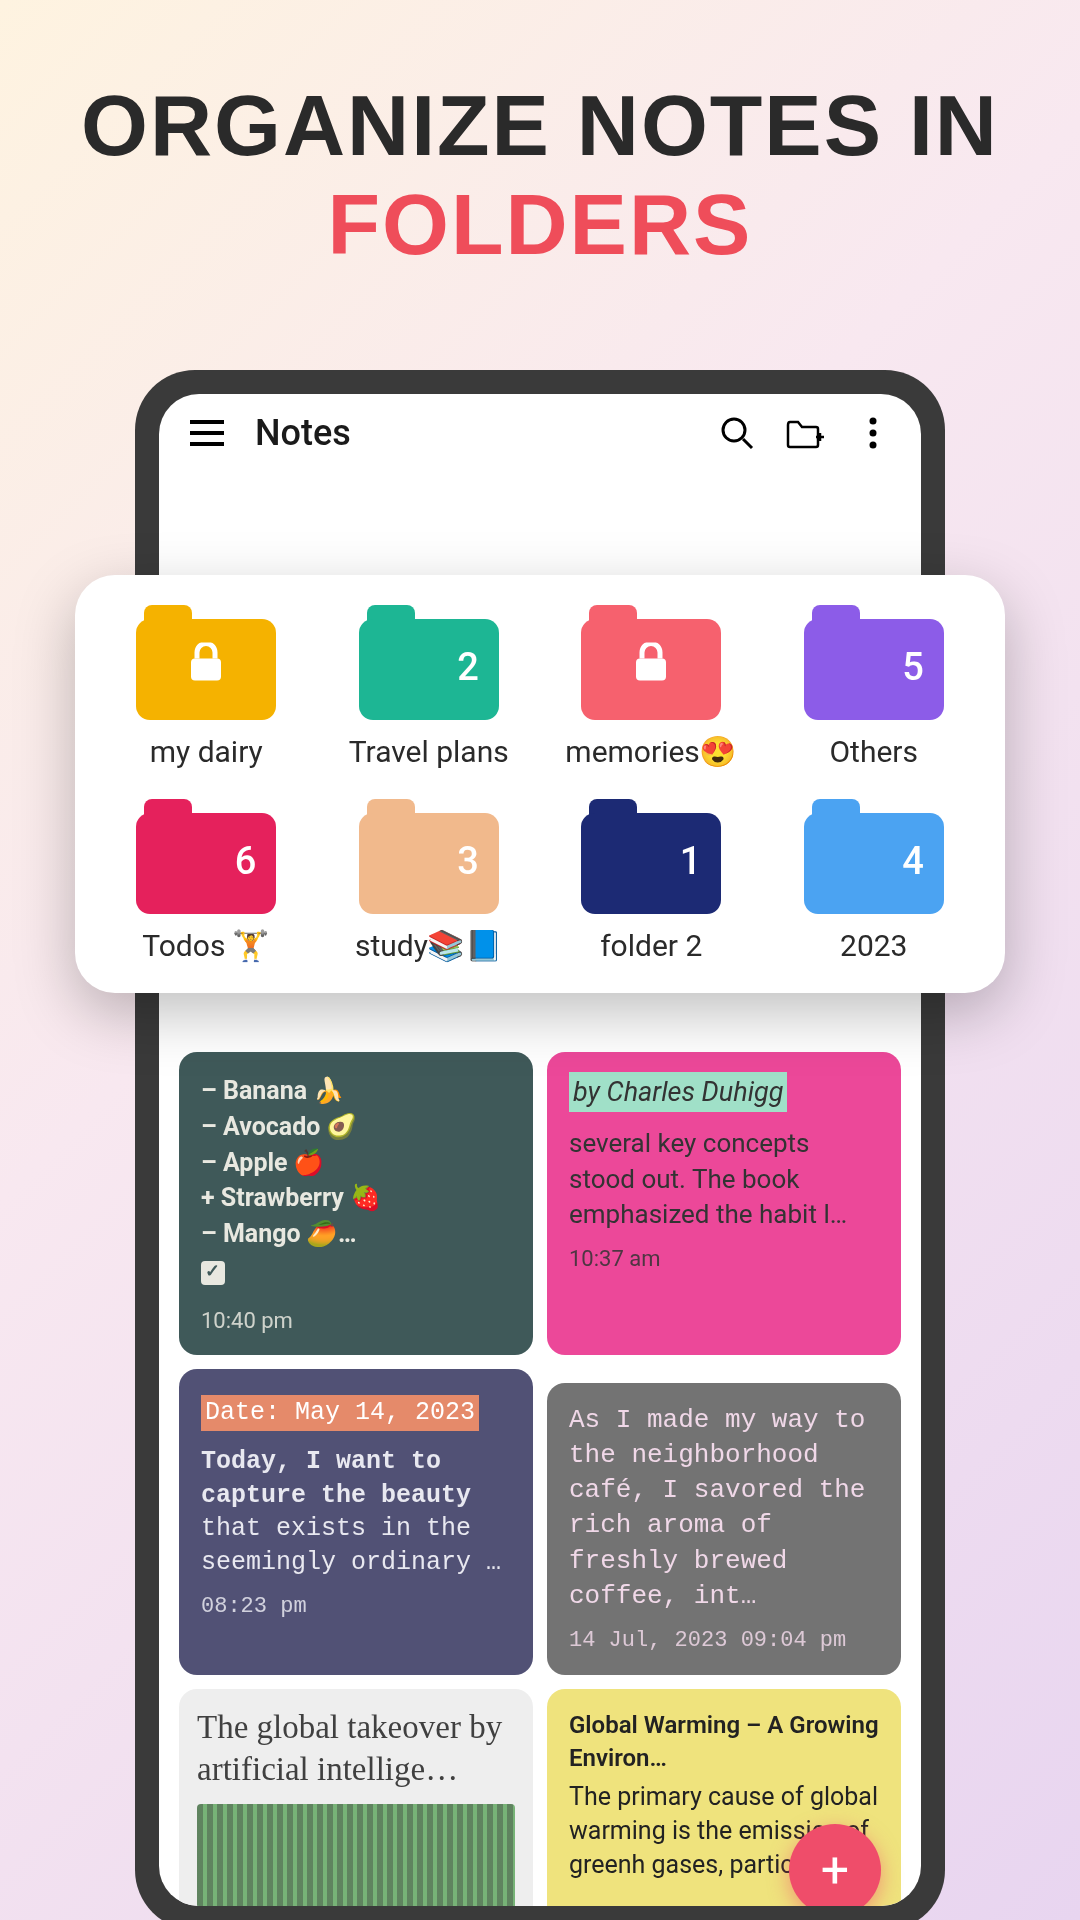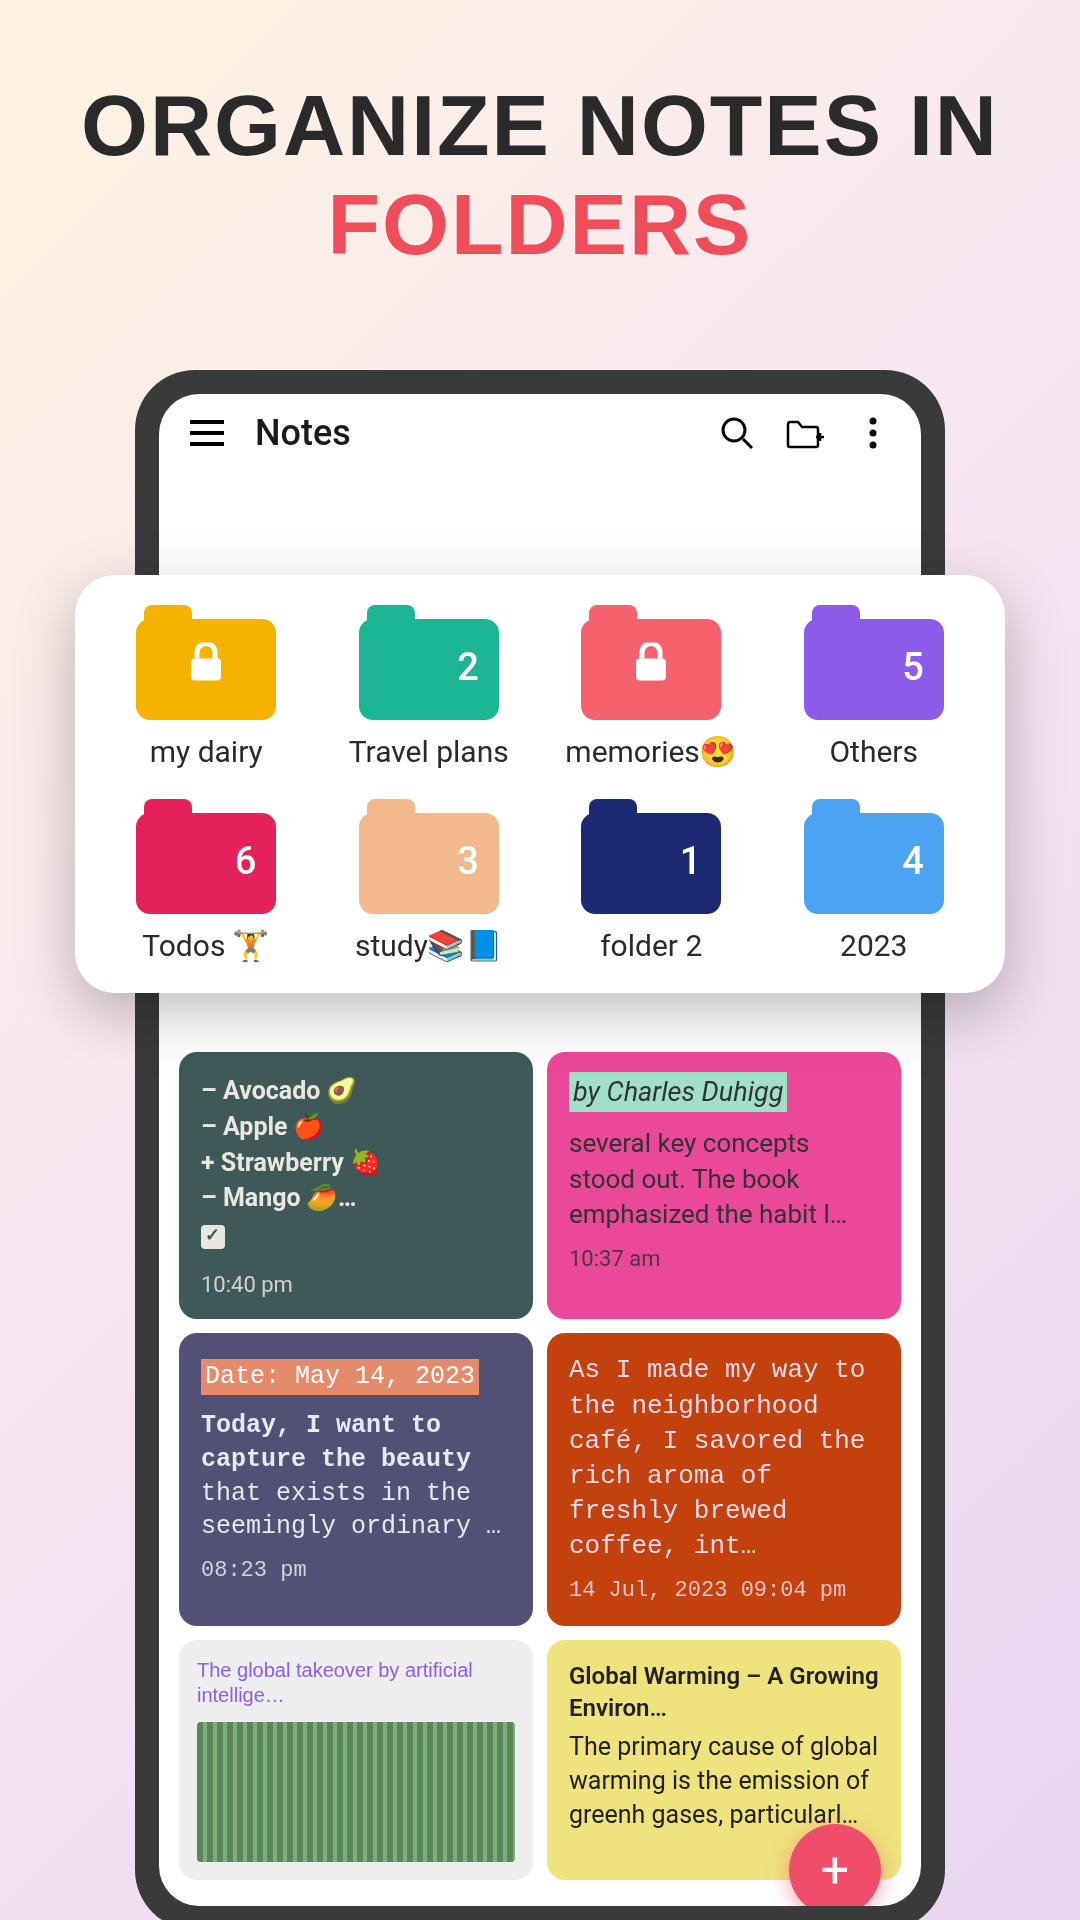--- a/index.html
+++ b/index.html
@@ -155,24 +155,24 @@
 
 .note-b { background: #ec4899; color: #333; margin-top: 480px; }
 .note-b .author { font-style: italic; background: #a0e0c8; padding: 2px 4px; display: inline-block; margin-bottom: 14px; font-size: 27px; }
 .note-b .body { font-size: 26px; }
 
 .note-c { background: #515175; color: #e8e8f0; font-family: "Courier New", monospace; }
 .note-c .title { font-weight: 700; font-size: 26px; line-height: 1.3; }
 .note-c .date { background: #e58a6a; color: #fff; display: inline-block; padding: 1px 4px; font-size: 25px; margin: 6px 0 14px; }
 .note-c .body { font-size: 25px; }
 
-.note-d { background: #c2410c; color: #f0d8e8; font-family: "Courier New", monospace; font-size: 26px; }
+.note-d { background: #737373; color: #f0d8e8; font-family: "Courier New", monospace; font-size: 26px; margin-top: 14px; }
 
 .note-e { background: #eee; color: #333; padding: 18px; }
-.note-e .title { color: #8b5cf6; font-size: 20px; font-family: Liberation Sans, sans-serif; line-height: 1.25; }
+.note-e .title { color: #404040; font-size: 33px; font-family: Liberation Serif, serif; line-height: 1.25; }
 .note-e .matrix { width: 100%; height: 140px; background: linear-gradient(#0a0,#030); margin-top: 14px; border-radius: 4px; background-image: repeating-linear-gradient(90deg, rgba(0,60,0,0.6) 0 6px, rgba(0,120,0,0.5) 6px 10px); }
 
 .note-f { background: #efe37d; color: #222; }
 .note-f .title { font-weight: 600; font-size: 24px; margin-bottom: 6px; }
 .note-f .body { font-size: 25px; }
 
 .fab {
   position: absolute;
   right: 40px;
   bottom: -10px;
@@ -228,20 +228,21 @@
             <circle cx="4" cy="4" r="3.5" fill="#000"></circle>
             <circle cx="4" cy="16" r="3.5" fill="#000"></circle>
             <circle cx="4" cy="28" r="3.5" fill="#000"></circle>
           </svg>
       </div>
     </div>
 
     <div class="notes-area">
 
       <div class="note-card note-a">
+        <div class="ln">– Banana 🍌</div>
         <div class="ln">– Avocado 🥑</div>
         <div class="ln">– Apple 🍎</div>
         <div class="ln">+ Strawberry 🍓</div>
         <div class="ln">– Mango 🥭…</div>
         <span class="check"></span>
         <div class="note-time">10:40 pm</div>
       </div>
 
       <div class="note-card note-b">
         <div class="author">by Charles Duhigg</div>

